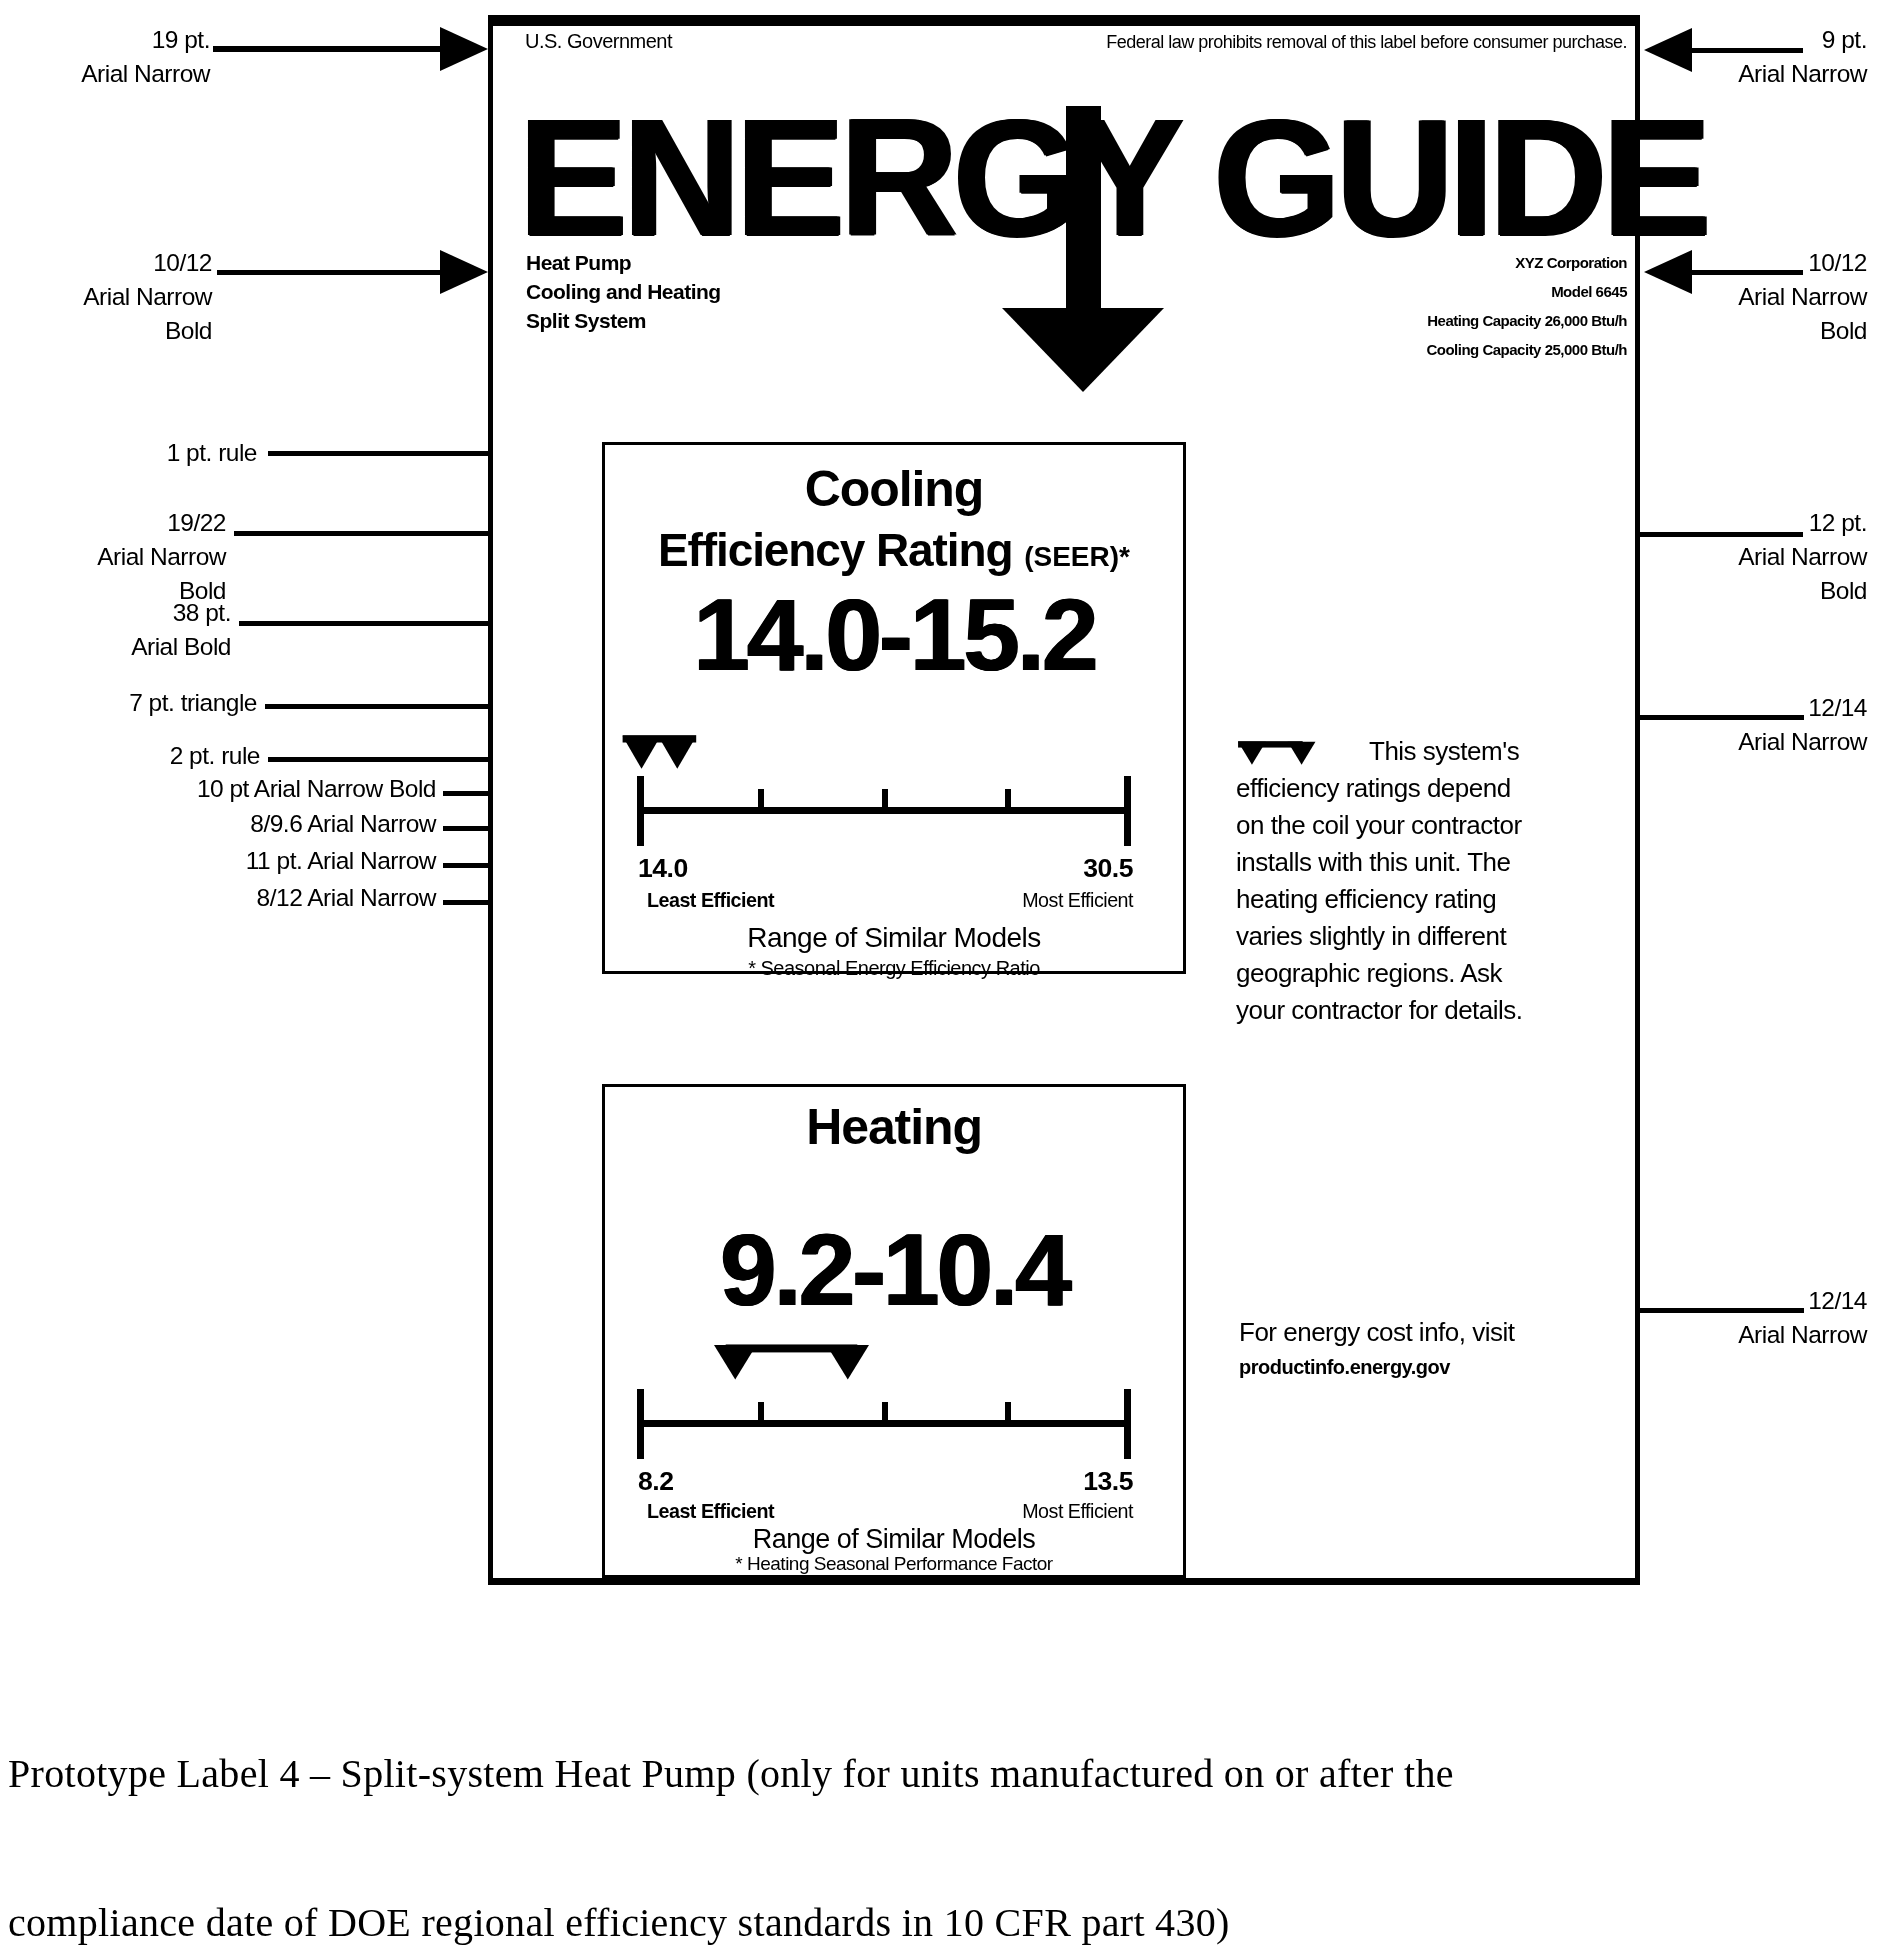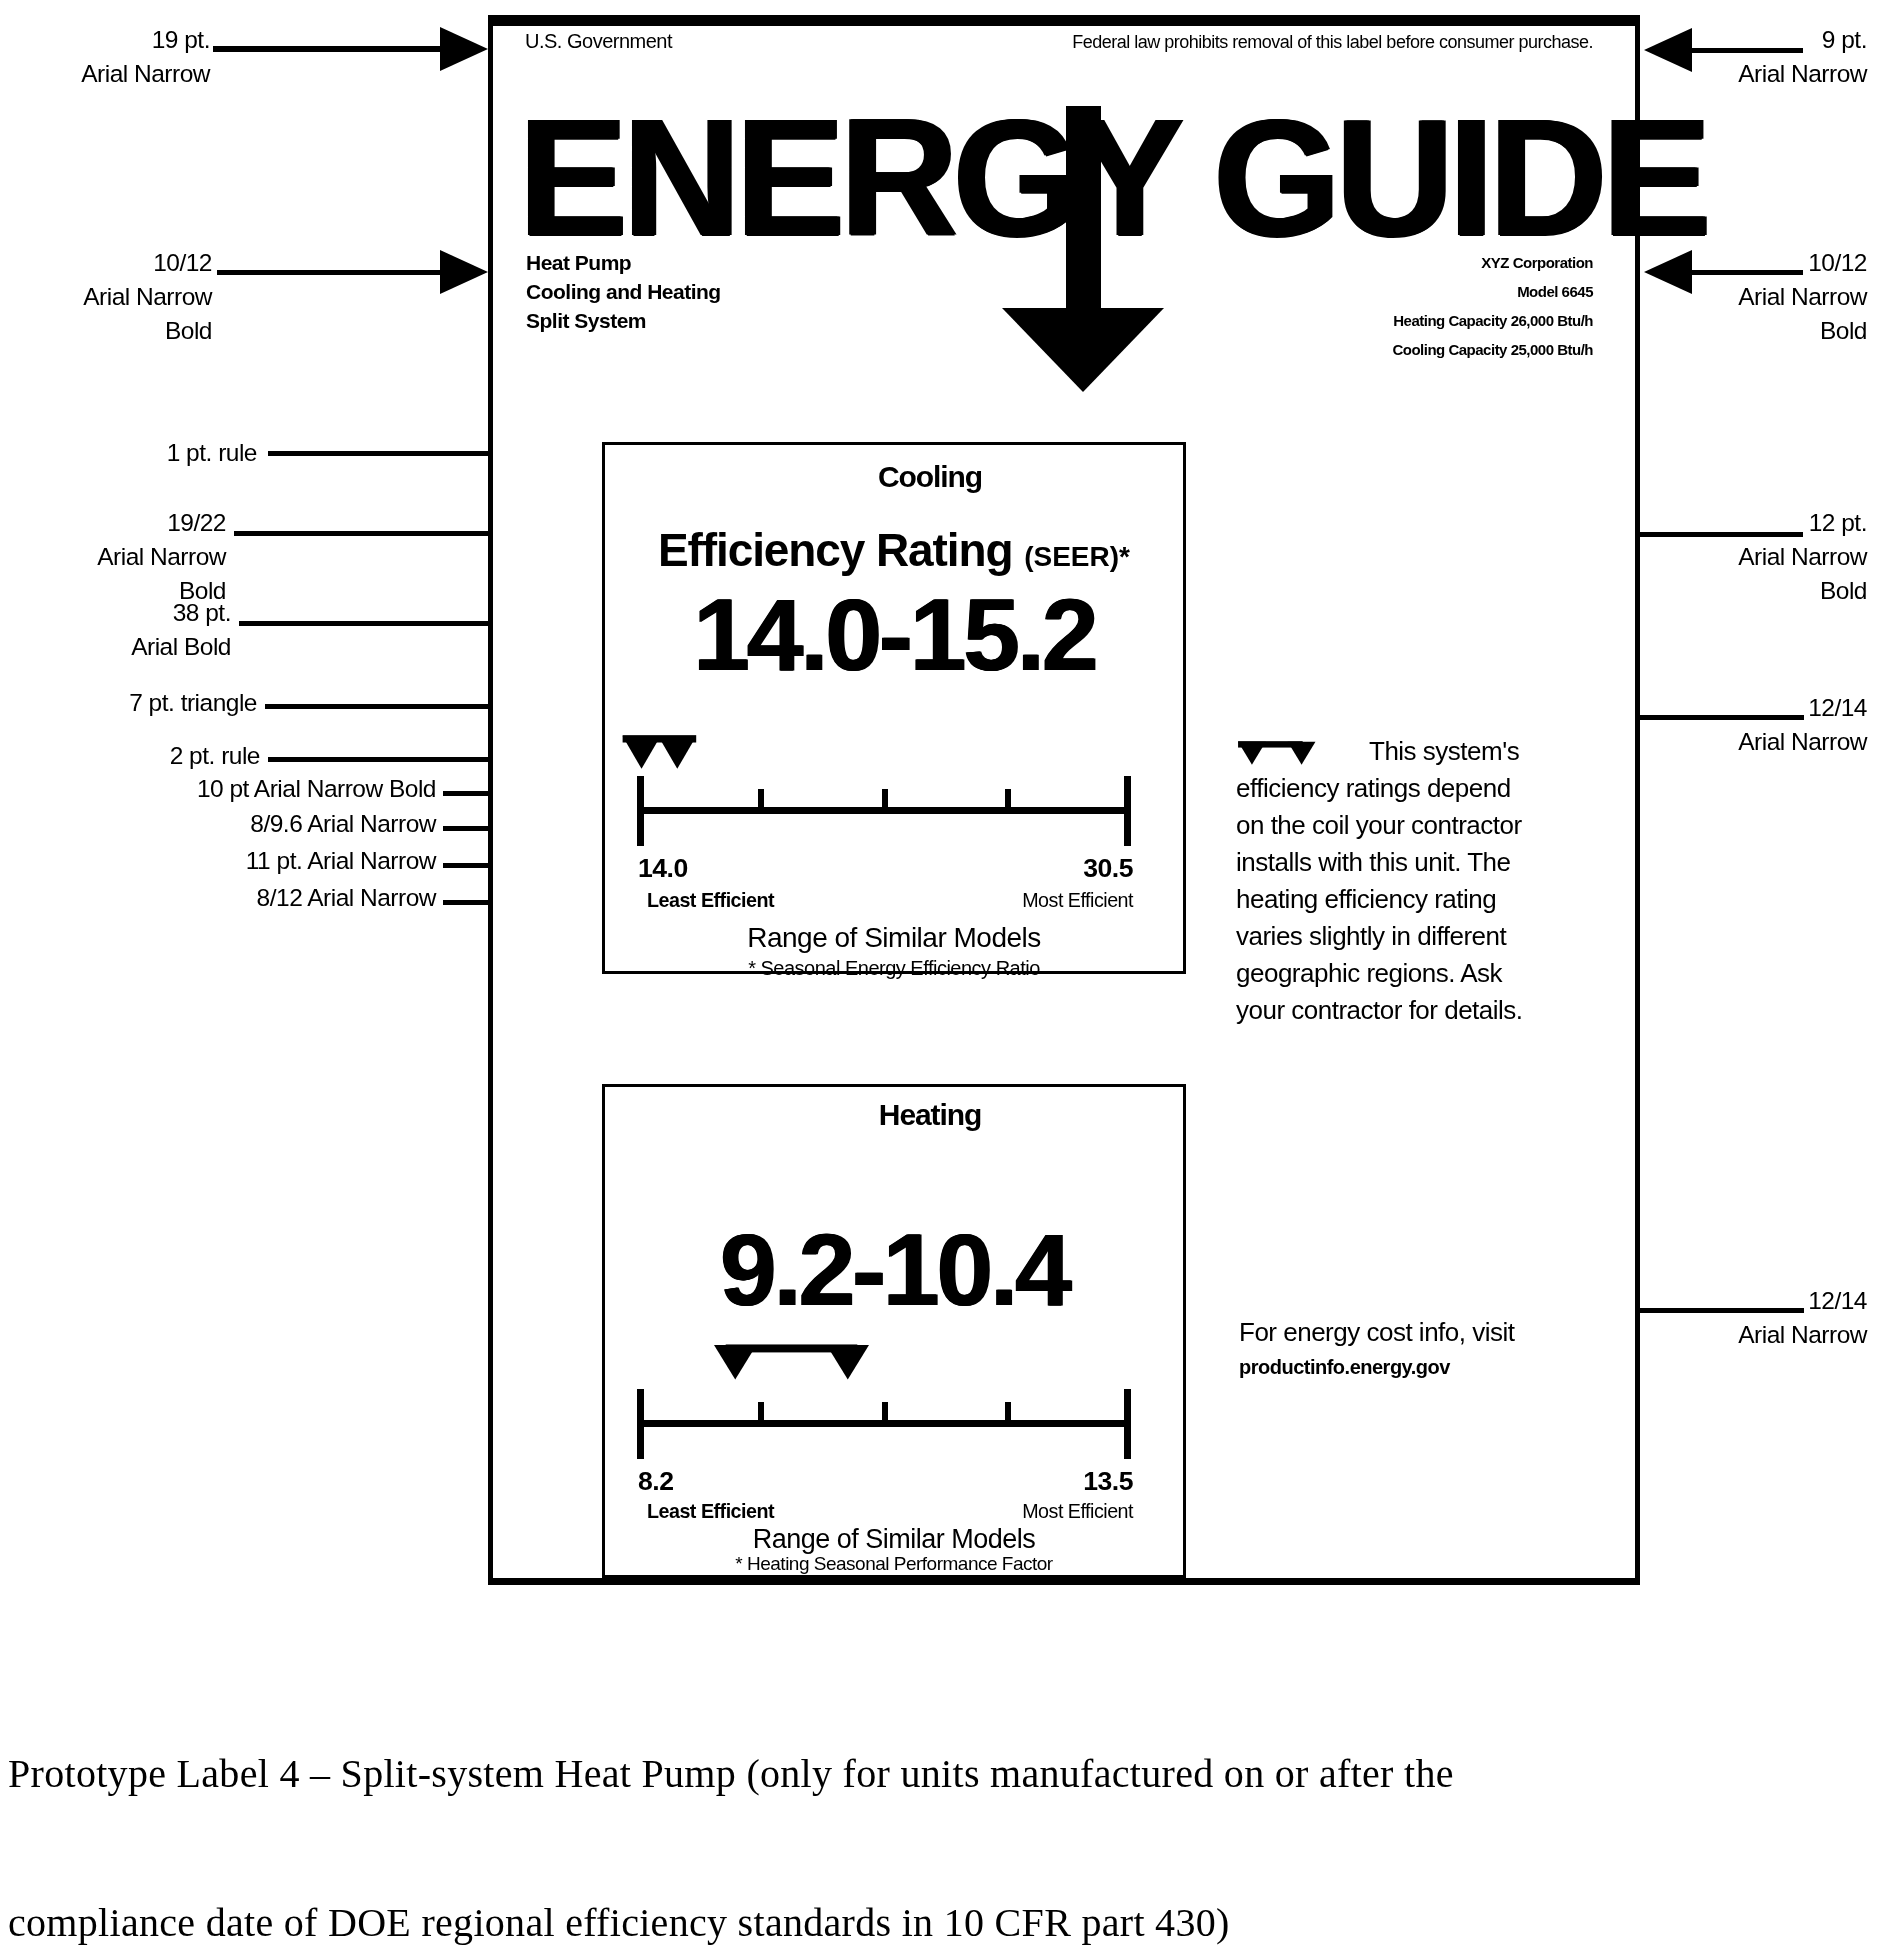--- a/index.html
+++ b/index.html
@@ -19,21 +19,21 @@
   .arrow.to-left  .shaft { left:43px; right:0; }
   .arrow .head { position:absolute; width:0; height:0; top:0;
                  border-top:22px solid transparent; border-bottom:22px solid transparent; }
   .arrow.to-right .head { right:0; border-left:48px solid #000; }
   .arrow.to-left  .head { left:0;  border-right:48px solid #000; }
 
   
   #label { position:absolute; left:488px; top:15px; width:1152px; height:1570px;
            background:#fff; border:5.3px solid #000; border-top-width:11.7px; border-bottom-width:7.4px;
            box-sizing:border-box; }
-  #label-inner { position:absolute; left:0; top:0; width:1141px; height:1551px; }
+  #label-inner { position:absolute; left:0; top:0; width:1141px; height:1551px;padding-left:34px; }
 
   .hdr-left  { position:absolute; left:32px; top:4.3px; font-size:20px; letter-spacing:-0.5px; }
   .hdr-right { position:absolute; right:41px; top:6.4px; font-size:18px; letter-spacing:-0.5px; }
 
   #logo { position:absolute; left:25.5px; top:68px; width:1095px; white-space:nowrap;
           font-size:164px; font-weight:bold; line-height:1; letter-spacing:-5.3px;
           text-shadow: 1.6px 0 0 #000, -1.6px 0 0 #000, 0 1.1px 0 #000;
           transform:scaleY(1.02); transform-origin:top left; }
   #logo .w1 { margin-right:34px; }
   #logo-arrow-stem { position:absolute; left:573px; top:80px; width:35px; height:203px; background:#000; }
@@ -45,21 +45,21 @@
              line-height:29px; letter-spacing:-0.5px; }
   .mfr { position:absolute; right:41px; top:222px; font-size:15px; font-weight:bold;
          line-height:29px; text-align:right; letter-spacing:-0.5px; }
 
   
   .box { position:absolute; left:109px; width:584px; border:3.7px solid #000;
          box-sizing:border-box; background:#fff; }
   #cooling-box { top:416px; height:532px; }
   #heating-box { top:1058px; height:494px; }
   .box .title { position:absolute; width:100%; text-align:center; font-weight:bold;
-                font-size:30px; letter-spacing:-1.1px;margin-left:36px; }
+                font-size:50px; letter-spacing:-1.1px; }
   .box .subtitle { position:absolute; width:100%; text-align:center; font-weight:bold;
                    font-size:46px; letter-spacing:-1.1px; }
   .box .subtitle .paren { font-size:28px; letter-spacing:0; }
   .box .bignum { position:absolute; width:100%; text-align:center; font-weight:bold;
                  font-size:102px; letter-spacing:-3.2px; line-height:1;
                  text-shadow:1.1px 0 0 #000, -0.5px 0 0 #000; }
   .scale { position:absolute; left:32px; width:494px; height:70px; }
   .scale .line { position:absolute; left:0; right:0; top:31px; height:7px; background:#000; }
   .scale .tick-end { position:absolute; top:0; width:7.4px; height:70px; background:#000; }
   .scale .tick-end.right { right:0; }

